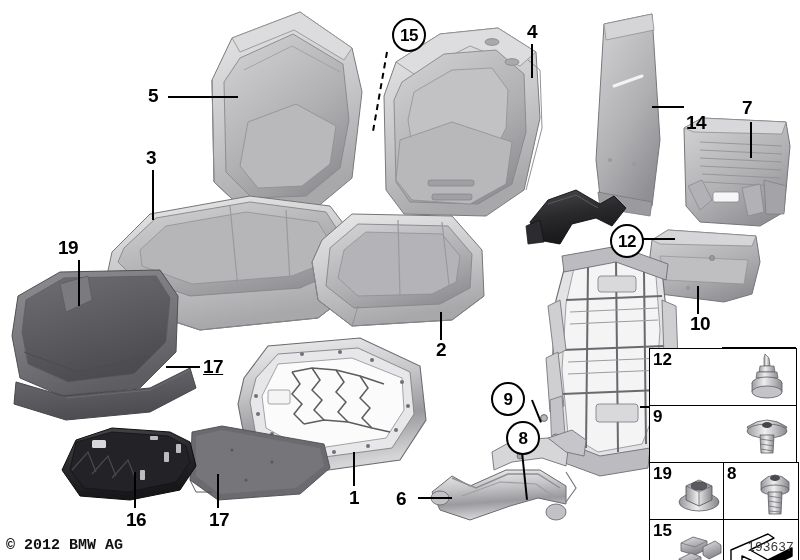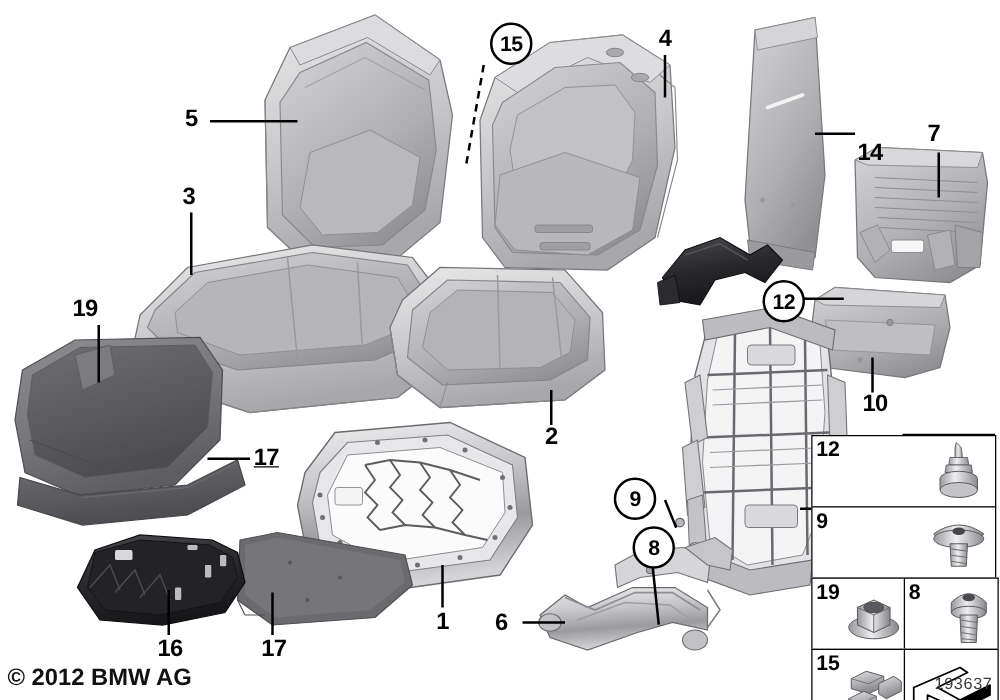--- a/index.html
+++ b/index.html
@@ -66,22 +66,22 @@
     position:absolute;
     right:6px;bottom:6px;
     font-family:"Liberation Sans",sans-serif;
     font-size:13px;
     color:#3a3a3a;
     letter-spacing:0.5px;
   }
   #copyright{
     position:absolute;
     left:6px;bottom:6px;
-    font-family:Liberation Sans, sans-serif;
-    font-size:19px;
+    font-family:Liberation Mono, monospace;
+    font-size:15px;
     font-weight:bold;
     color:#111;
     letter-spacing:0px;
   }
 
   svg.art{position:absolute;left:0;top:0;width:800px;height:560px;pointer-events:none;}
 </style>
 </head>
 <body>
 

